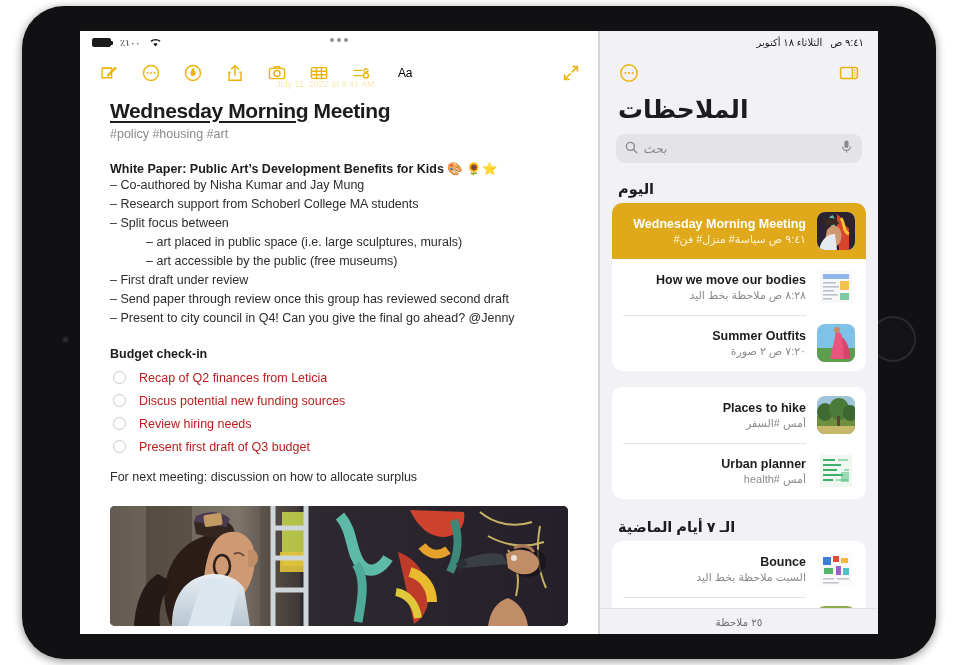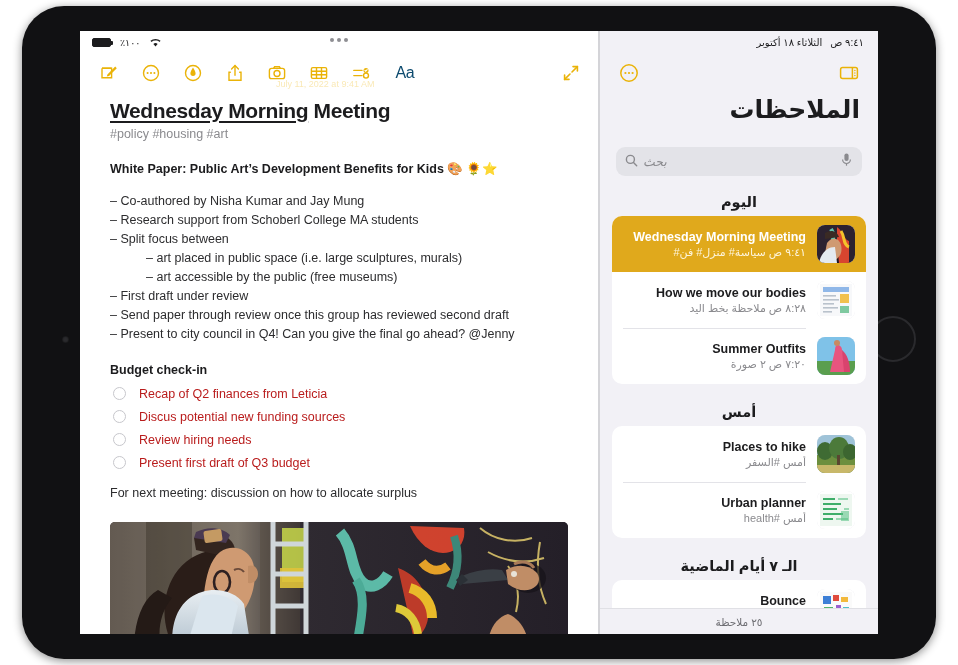--- a/index.html
+++ b/index.html
@@ -134,22 +134,22 @@
   .tb-icon {
     width: 22px; height: 22px;
     color: #eab308;
     display: flex;
     align-items: center;
     justify-content: center;
     cursor: pointer;
   }
   .tb-icon svg { display: block; }
   #aa-button {
-    color: #0c4a6e;
-    font-size: 16px;
+    color: #000000;
+    font-size: 12px;
     font-weight: 400;
     letter-spacing: -.3px;
     margin-left: 2px;
   }
   #ghost-timestamp {
     position: absolute;
     left: 196px; top: 26px;
     font-size: 9px;
     color: rgba(234,179,8,.30);
     pointer-events: none;
@@ -179,21 +179,21 @@
   #note-title .ul { text-decoration: underline; text-underline-offset: 3px; }
   #note-tags {
     font-size: 12.5px;
     color: #8a8a8e;
     margin-bottom: 20px;
   }
   #note-headline {
     font-size: 12.5px;
     font-weight: 700;
     color: #1c1c1e;
-    margin-bottom: 16px;
+    margin-bottom: 0;
   }
   .bullet-line {
     font-size: 12.5px;
     line-height: 19px;
     color: #2c2c2e;
     white-space: nowrap;
   }
   .bullet-line.indent { padding-left: 36px; }
   #budget-heading {
     font-size: 12.5px;
@@ -245,22 +245,22 @@
   }
   .sb-icon {
     width: 22px; height: 22px;
     color: #eab308;
     cursor: pointer;
   }
   #sidebar-title {
     font-size: 25px;
     font-weight: 700;
     color: #1c1c1e;
-    text-align: right;
-    padding: 2px 18px 23px 18px;
+    text-align: left;
+    padding: 2px 18px 10px 18px;
     letter-spacing: 0;
   }
   #search-field {
     margin: 0 16px 14px 16px;
     height: 29px;
     background: #e3e3e8;
     border-radius: 9px;
     display: flex;
     align-items: center;
     justify-content: space-between;
@@ -277,21 +277,21 @@
 
   #notes-scroll {
     height: 465px;
     overflow: hidden;
     padding: 0 12px;
   }
   .section-header {
     font-size: 14.5px;
     font-weight: 700;
     color: #1c1c1e;
-    text-align: center;
+    text-align: left;
     padding: 4px 6px 6px 6px;
   }
   .note-group {
     background: #ffffff;
     border-radius: 10px;
     overflow: hidden;
     margin-bottom: 16px;
   }
   .note-row {
     display: flex;
@@ -659,21 +659,20 @@
                     <path d="M25 13c5 4 8 12 8 22h-6z" fill="#d9436e"></path>
                     <circle cx="20" cy="6" r="3" fill="#c98a62"></circle>
                   </svg>
                 </div>
                 <div class="note-text">
                   <div class="note-name">Summer Outfits</div>
                   <div class="note-meta">٧:٢٠ ص  ٢ صورة</div>
                 </div>
               </div>
             </div>
-            <div class="section-header">أمس</div>
             <div class="note-group">
               <div class="note-row">
                 <div class="note-thumb">
                   <svg viewBox="0 0 38 38">
                     <rect width="38" height="38" fill="#9fc3d8"></rect>
                     <rect y="20" width="38" height="18" fill="#6d8f3e"></rect>
                     <rect y="30" width="38" height="8" fill="#c8b86a"></rect>
                     <ellipse cx="8" cy="16" rx="8" ry="9" fill="#3f6b33"></ellipse>
                     <ellipse cx="22" cy="13" rx="10" ry="11" fill="#4c7a3a"></ellipse>
                     <ellipse cx="33" cy="17" rx="7" ry="8" fill="#3c6630"></ellipse>

